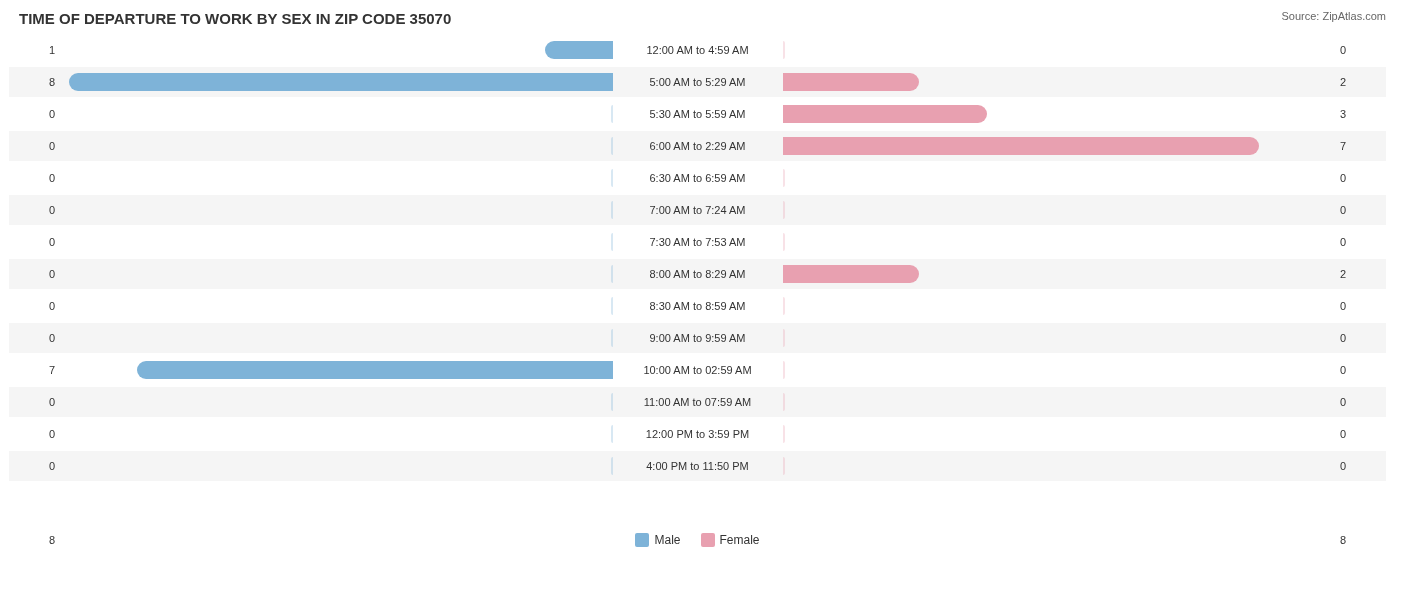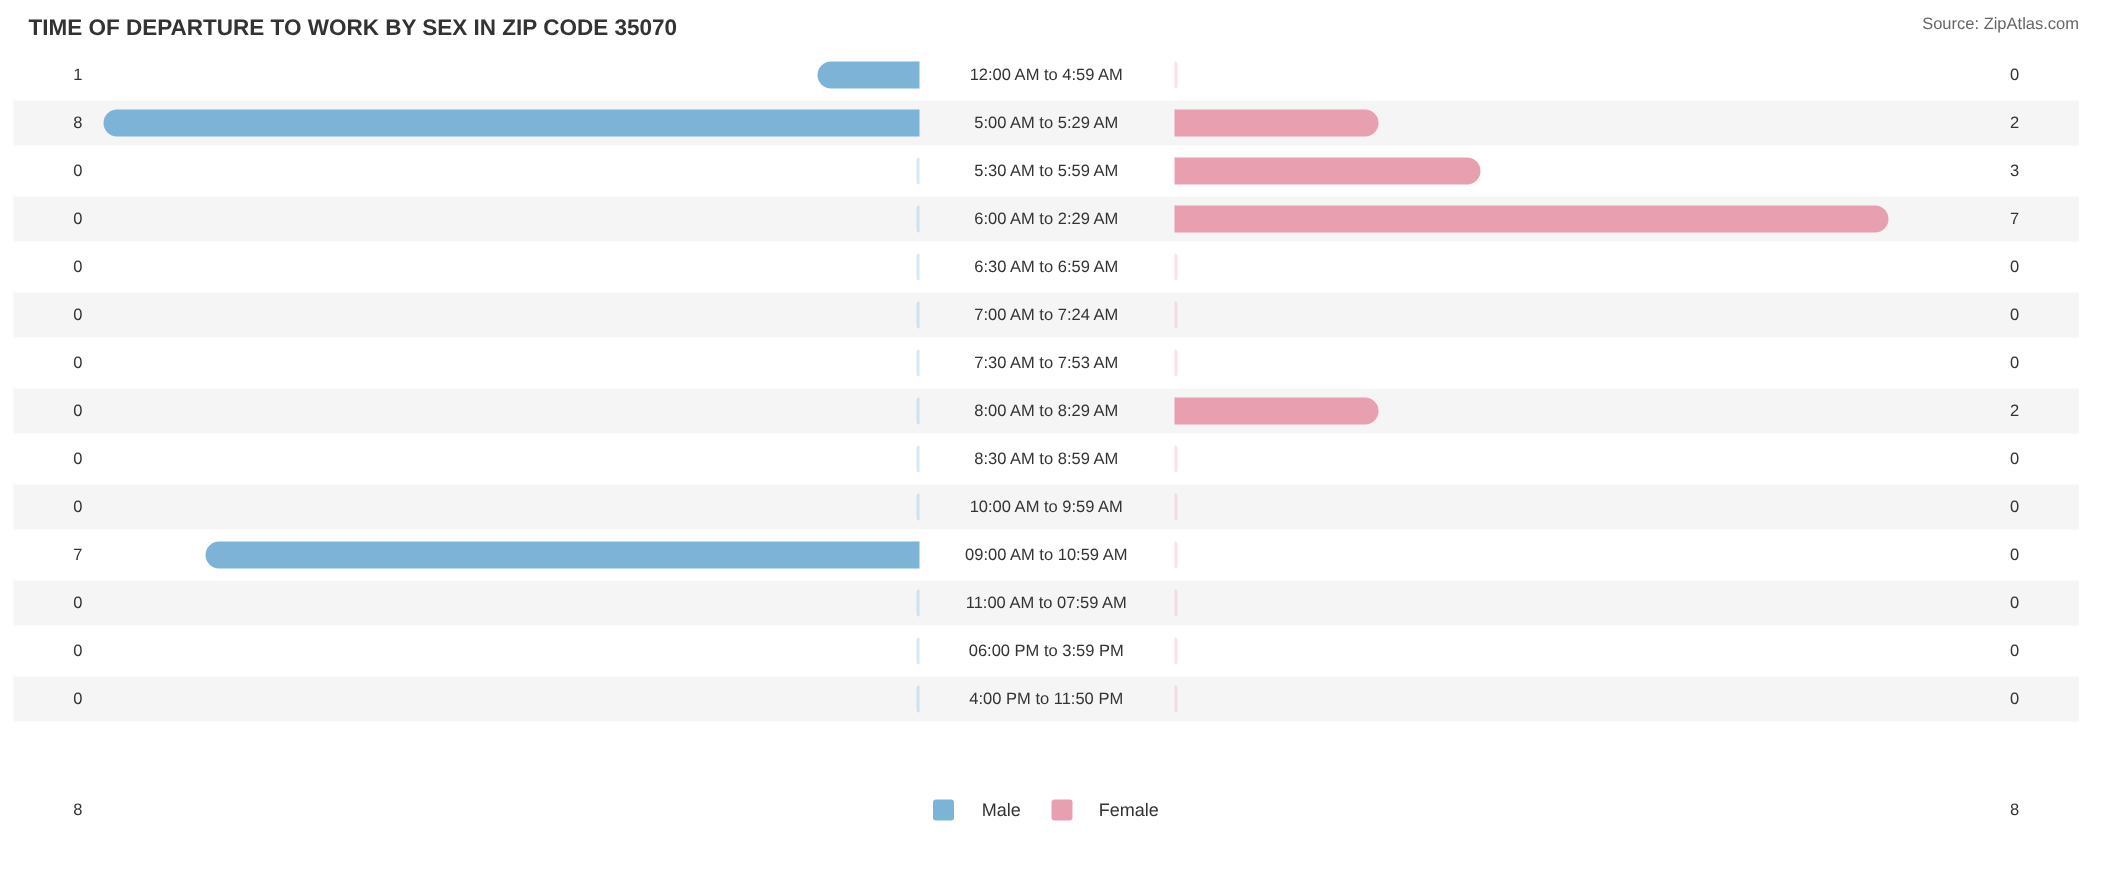--- a/index.html
+++ b/index.html
@@ -138,21 +138,21 @@
       display: flex;
       justify-content: center;
       align-items: center;
       gap: 20px;
       font-size: 12px;
       color: #333;
     }
     .legend-item {
       display: flex;
       align-items: center;
-      gap: 18px;
+      gap: 5px;
     }
     .legend-box {
       width: 14px;
       height: 14px;
       border-radius: 2px;
     }
     
     
   </style>
 </head>
@@ -279,34 +279,34 @@
       </div>
     </div>
     <div class="right-value">0</div>
   </div>
       <div class="row" style="background: rgb(245, 245, 245);">
     <div class="left-value">0</div>
     <div class="bars-center">
       <div class="male-bar-wrap">
         <div class="male-bar" style="width:0px; min-width:2px;opacity:0.3;"></div>
       </div>
-      <div class="label-center">10:00 AM to 9:59 AM</div>
+      <div class="label-center">9:00 AM to 9:59 AM</div>
       <div class="female-bar-wrap">
         <div class="female-bar" style="width:0px; min-width:2px;opacity:0.3;"></div>
       </div>
     </div>
     <div class="right-value">0</div>
   </div>
       <div class="row" style="background: rgb(255, 255, 255);">
     <div class="left-value">7</div>
     <div class="bars-center">
       <div class="male-bar-wrap">
         <div class="male-bar" style="width:476px; "></div>
       </div>
-      <div class="label-center">09:00 AM to 10:59 AM</div>
+      <div class="label-center">10:00 AM to 02:59 AM</div>
       <div class="female-bar-wrap">
         <div class="female-bar" style="width:0px; min-width:2px;opacity:0.3;"></div>
       </div>
     </div>
     <div class="right-value">0</div>
   </div>
       <div class="row" style="background: rgb(245, 245, 245);">
     <div class="left-value">0</div>
     <div class="bars-center">
       <div class="male-bar-wrap">
@@ -318,21 +318,21 @@
       </div>
     </div>
     <div class="right-value">0</div>
   </div>
       <div class="row" style="background: rgb(255, 255, 255);">
     <div class="left-value">0</div>
     <div class="bars-center">
       <div class="male-bar-wrap">
         <div class="male-bar" style="width:0px; min-width:2px;opacity:0.3;"></div>
       </div>
-      <div class="label-center">06:00 PM to 3:59 PM</div>
+      <div class="label-center">12:00 PM to 3:59 PM</div>
       <div class="female-bar-wrap">
         <div class="female-bar" style="width:0px; min-width:2px;opacity:0.3;"></div>
       </div>
     </div>
     <div class="right-value">0</div>
   </div>
       <div class="row" style="background: rgb(245, 245, 245);">
     <div class="left-value">0</div>
     <div class="bars-center">
       <div class="male-bar-wrap">

